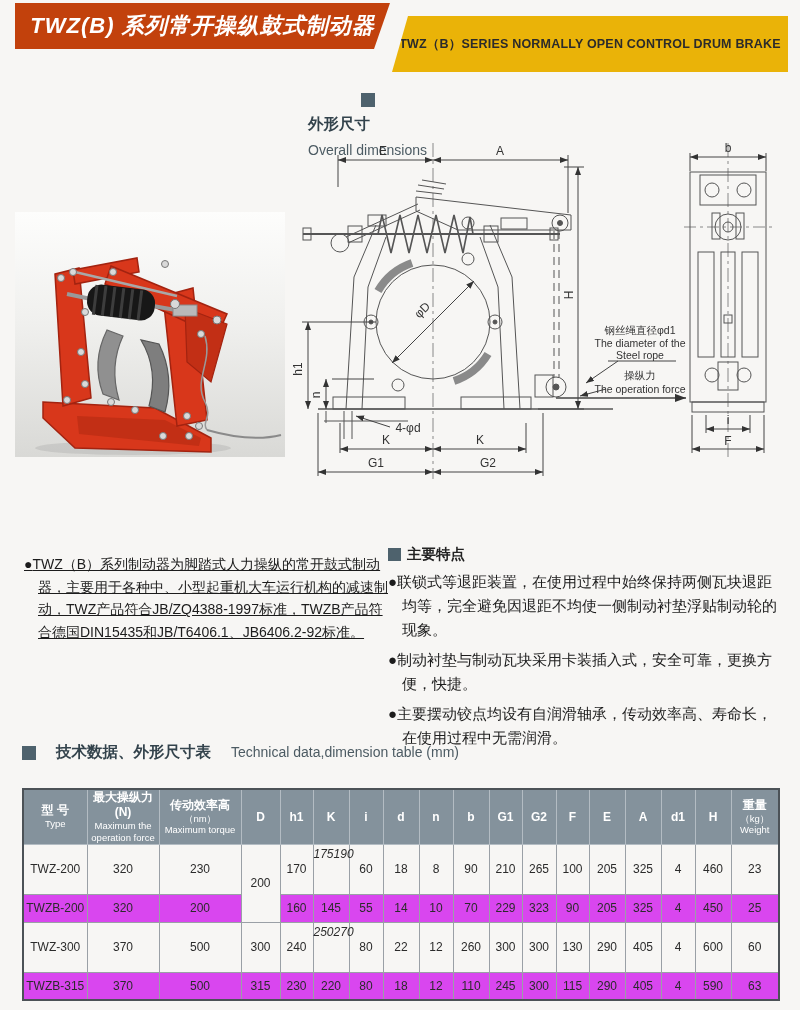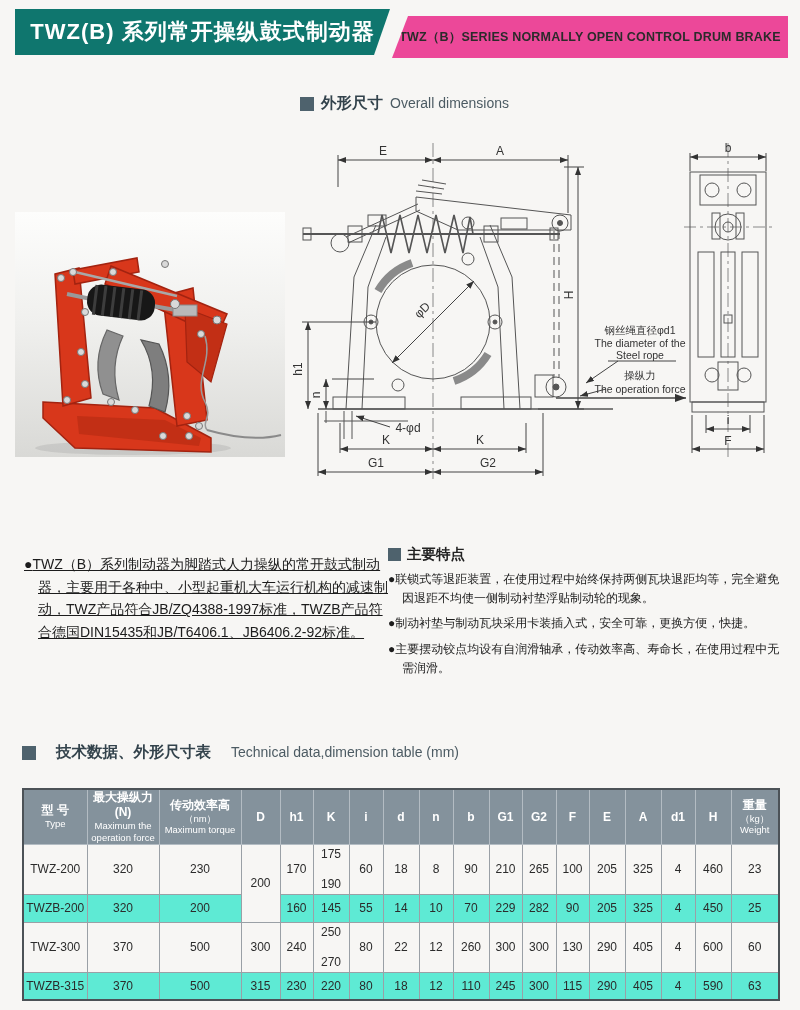--- a/index.html
+++ b/index.html
@@ -1,73 +1,73 @@
 <!DOCTYPE html>
 <html><head>
 <meta charset="utf-8">
 <style>
   html,body{margin:0;padding:0;background:#eef0f2;}
   .page{position:relative;width:800px;height:1010px;margin:0 auto;background:#f7f6f4;overflow:hidden;
         font-family:"Liberation Sans","DejaVu Sans",sans-serif;color:#1f1f1f;}
   
-  .hdr-zh{position:absolute;left:15px;top:9px;width:375px;height:46px;background:#0f766e;
+  .hdr-zh{position:absolute;left:15px;top:3px;width:375px;height:46px;background:#c2410c;
           clip-path:polygon(0 0,100% 0,calc(100% - 16px) 100%,0 100%);
-          display:flex;align-items:center;justify-content:center;}
+          display:flex;align-items:center;justify-content:center;font-style:italic;}
   .hdr-zh span{color:#fff;font-size:22px;font-weight:bold;letter-spacing:1px;}
-  .hdr-en{position:absolute;left:392px;top:16px;width:396px;height:42px;background:#ec4899;
+  .hdr-en{position:absolute;left:392px;top:16px;width:396px;height:56px;background:#eab308;
           clip-path:polygon(16px 0,100% 0,100% 100%,0 100%);
           display:flex;align-items:center;justify-content:center;}
   .hdr-en span{color:#2b2b2b;font-size:12.5px;font-weight:bold;letter-spacing:.2px;}
   
   .sec{position:absolute;display:flex;align-items:baseline;gap:7px;}
   .sq{width:14px;height:14px;background:#4E626D;align-self:center;flex:0 0 auto;}
   .sec .zh{font-size:15.5px;font-weight:bold;color:#33434c;}
   .sec .en{font-size:14px;color:#4c5b63;}
   
   .photo{position:absolute;left:15px;top:212px;width:270px;height:245px;
          background:linear-gradient(180deg,#fdfdfc 0%,#f0f0ee 45%,#d9d9d6 100%);}
   
   .drawing{position:absolute;left:288px;top:127px;width:502px;height:368px;}
   svg text{font-family:"Liberation Sans","DejaVu Sans",sans-serif;fill:#333;}
   
   .intro{position:absolute;left:24px;top:553px;width:354px;font-size:14px;line-height:1.62;
          color:#1c1c1c;padding-left:14px;text-indent:-14px;text-decoration:underline;}
   .features{position:absolute;left:388px;top:545px;width:396px;}
   .features .ft-title{display:flex;align-items:center;gap:6px;font-size:14.5px;font-weight:bold;color:#222;}
   .features .sq{width:13px;height:13px;}
-  .ft-item{font-size:12px;line-height:1.6;color:#1c1c1c;margin-top:6px;padding-left:14px;text-indent:-14px;}
+  .ft-item{font-size:15px;line-height:1.6;color:#1c1c1c;margin-top:6px;padding-left:14px;text-indent:-14px;}
   
   .tbl-title{left:22px;top:742px;gap:20px;}
   table.spec{position:absolute;left:22px;top:788px;width:756px;border-collapse:collapse;
              border:2px solid #4c5257;table-layout:fixed;}
   table.spec td,table.spec th{border:1px solid #9aa0a6;text-align:center;vertical-align:middle;
              font-size:12px;color:#2b2b2b;padding:0;}
   table.spec thead th{background:#84929C;color:#fff;border-color:#b3bcc3;font-weight:normal;}
   .hz{font-size:12px;font-weight:bold;display:block;line-height:1.25;}
   .he{font-size:9.5px;display:block;line-height:1.25;}
   .hcol{font-size:12px;font-weight:bold;}
-  tr.alt td{background:#5eead4;}
+  tr.alt td{background:#d946ef;}
   tr.tall{height:50px;}
   tr.short{height:28px;}
   thead tr{height:54px;}
-  .kstack{display:flex;flex-direction:column;justify-content:space-between;height:46px;padding:1px 0;box-sizing:border-box;}
+  .kstack{display:flex;flex-direction:row;height:46px;padding:1px 0;box-sizing:border-box;font-style:italic;}
 </style>
 </head>
 <body>
 
 <div class="page">
 
   <div class="hdr-zh">
     <span>TWZ(B) 系列常开操纵鼓式制动器</span>
   </div>
   <div class="hdr-en">
     <span>TWZ（B）SERIES  NORMALLY OPEN CONTROL DRUM BRAKE</span>
   </div>
 
-  <div class="sec" style="left:300px;top:93px;">
+  <div class="sec" style="left:308px;top:93px;flex-direction:column;">
     <span class="sq"></span>
     <span class="zh">外形尺寸</span>
     <span class="en">Overall dimensions</span>
   </div>
 
   <div class="photo">
     <svg width="270" height="245" viewBox="0 0 270 245">
       <ellipse cx="118" cy="236" rx="98" ry="7" fill="rgba(0,0,0,0.08)"></ellipse>
 
       <polygon points="28,190 140,196 196,226 196,240 60,236 28,206" fill="#D8371B" stroke="#A32310" stroke-width="1.5"></polygon>
@@ -379,21 +379,21 @@
         <td>TWZB-200</td>
         <td>320</td>
         <td>200</td>
         <td>160</td>
         <td>145</td>
         <td>55</td>
         <td>14</td>
         <td>10</td>
         <td>70</td>
         <td>229</td>
-        <td>282</td>
+        <td>323</td>
         <td>90</td>
         <td>205</td>
         <td>325</td>
         <td>4</td>
         <td>450</td>
         <td>25</td>
       </tr>
       <tr class="tall">
         <td>TWZ-300</td>
         <td>370</td>

